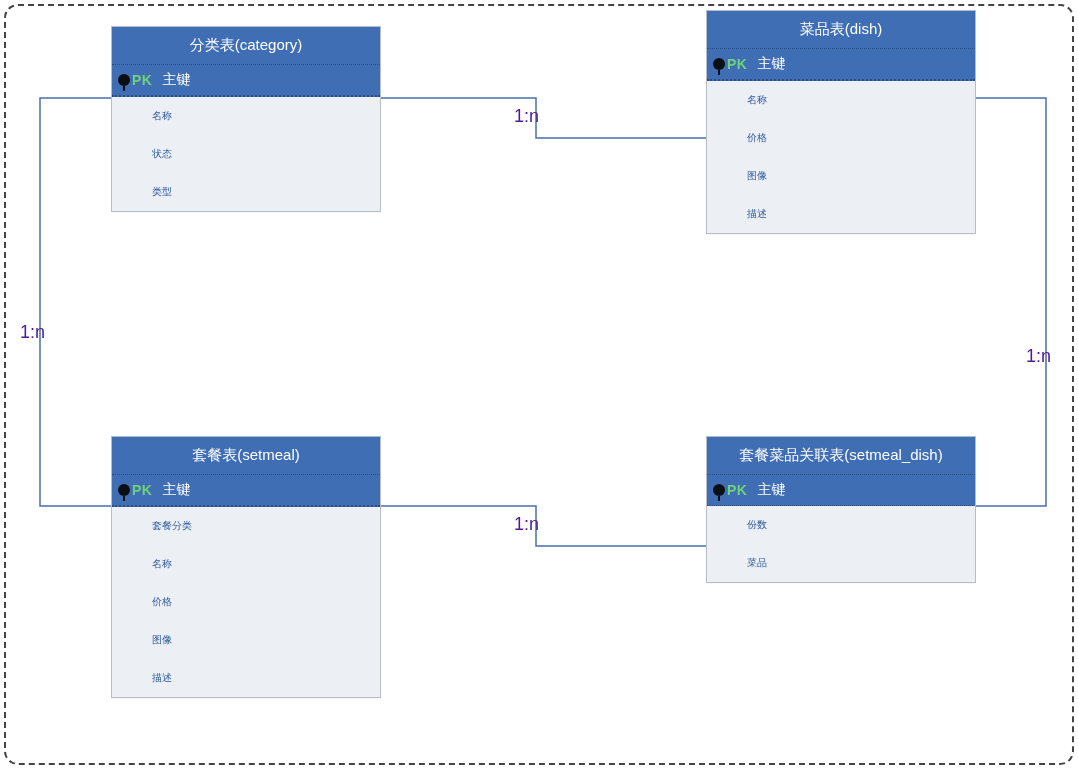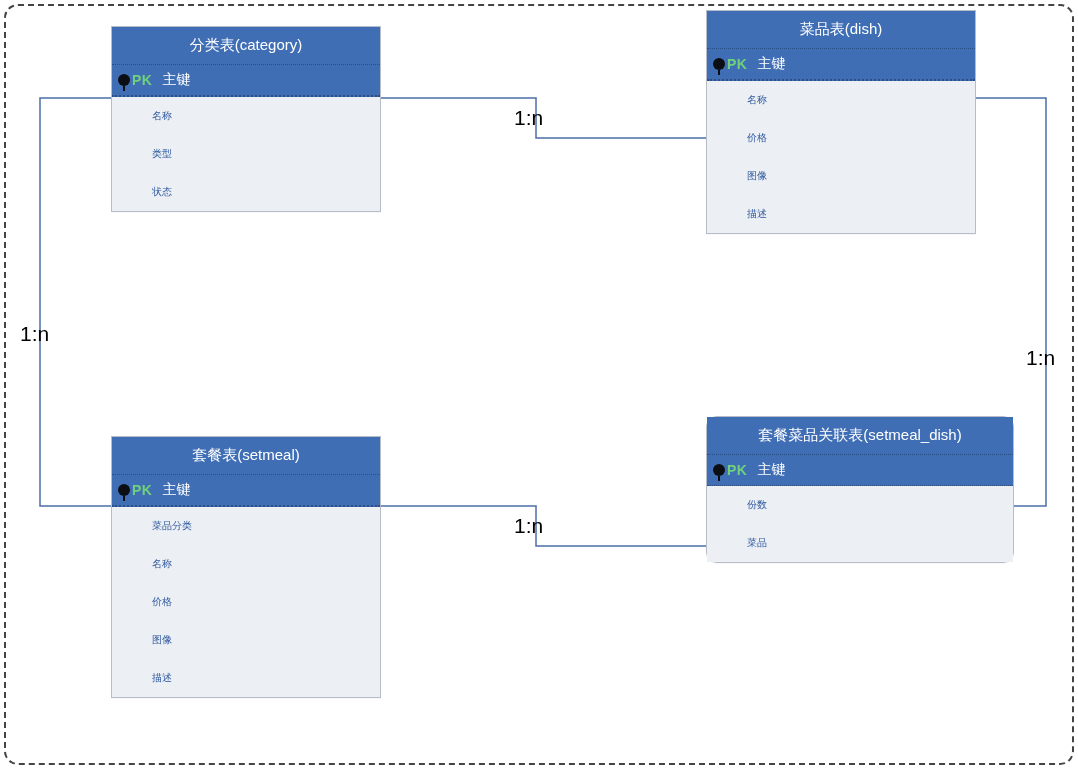--- a/index.html
+++ b/index.html
@@ -70,22 +70,22 @@
     letter-spacing: 0.5px;
   }
   .entity .field {
     color: #2f5aa0;
     font-size: 10px;
     padding: 12px 0 12px 40px;
     background: #eceff3;
   }
   .rel-label {
     position: absolute;
-    font-size: 21px;
-    color: #000000;
+    font-size: 18px;
+    color: #4c1d95;
     background: transparent;
   }
   svg.wires {
     position: absolute;
     left: 0; top: 0;
     width: 1078px; height: 769px;
     pointer-events: none;
   }
   svg.wires path {
     stroke: #4a6fa8;
@@ -110,22 +110,22 @@
   </svg>
 
   <div class="entity" style="left:105px; top:20px; width:270px;">
     <div class="header">分类表(category)</div>
     <div class="pk-row">
       <span class="pk-icon"></span>
       <span class="pk-label">PK</span>
       <span>主键</span>
     </div>
     <div class="field">名称</div>
+    <div class="field">状态</div>
     <div class="field">类型</div>
-    <div class="field">状态</div>
   </div>
 
   <div class="entity" style="left:700px; top:4px; width:270px;">
     <div class="header">菜品表(dish)</div>
     <div class="pk-row">
       <span class="pk-icon"></span>
       <span class="pk-label">PK</span>
       <span>主键</span>
     </div>
     <div class="field">名称</div>
@@ -134,28 +134,28 @@
     <div class="field">描述</div>
   </div>
 
   <div class="entity" style="left:105px; top:430px; width:270px;">
     <div class="header">套餐表(setmeal)</div>
     <div class="pk-row">
       <span class="pk-icon"></span>
       <span class="pk-label">PK</span>
       <span>主键</span>
     </div>
-    <div class="field">菜品分类</div>
+    <div class="field">套餐分类</div>
     <div class="field">名称</div>
     <div class="field">价格</div>
     <div class="field">图像</div>
     <div class="field">描述</div>
   </div>
 
-  <div class="entity light" style="left:700px; top:410px; width:308px;border-radius:11px;">
+  <div class="entity light" style="left:700px; top:430px; width:270px;">
     <div class="header">套餐菜品关联表(setmeal_dish)</div>
     <div class="pk-row">
       <span class="pk-icon"></span>
       <span class="pk-label">PK</span>
       <span>主键</span>
     </div>
     <div class="field">份数</div>
     <div class="field">菜品</div>
   </div>
 

